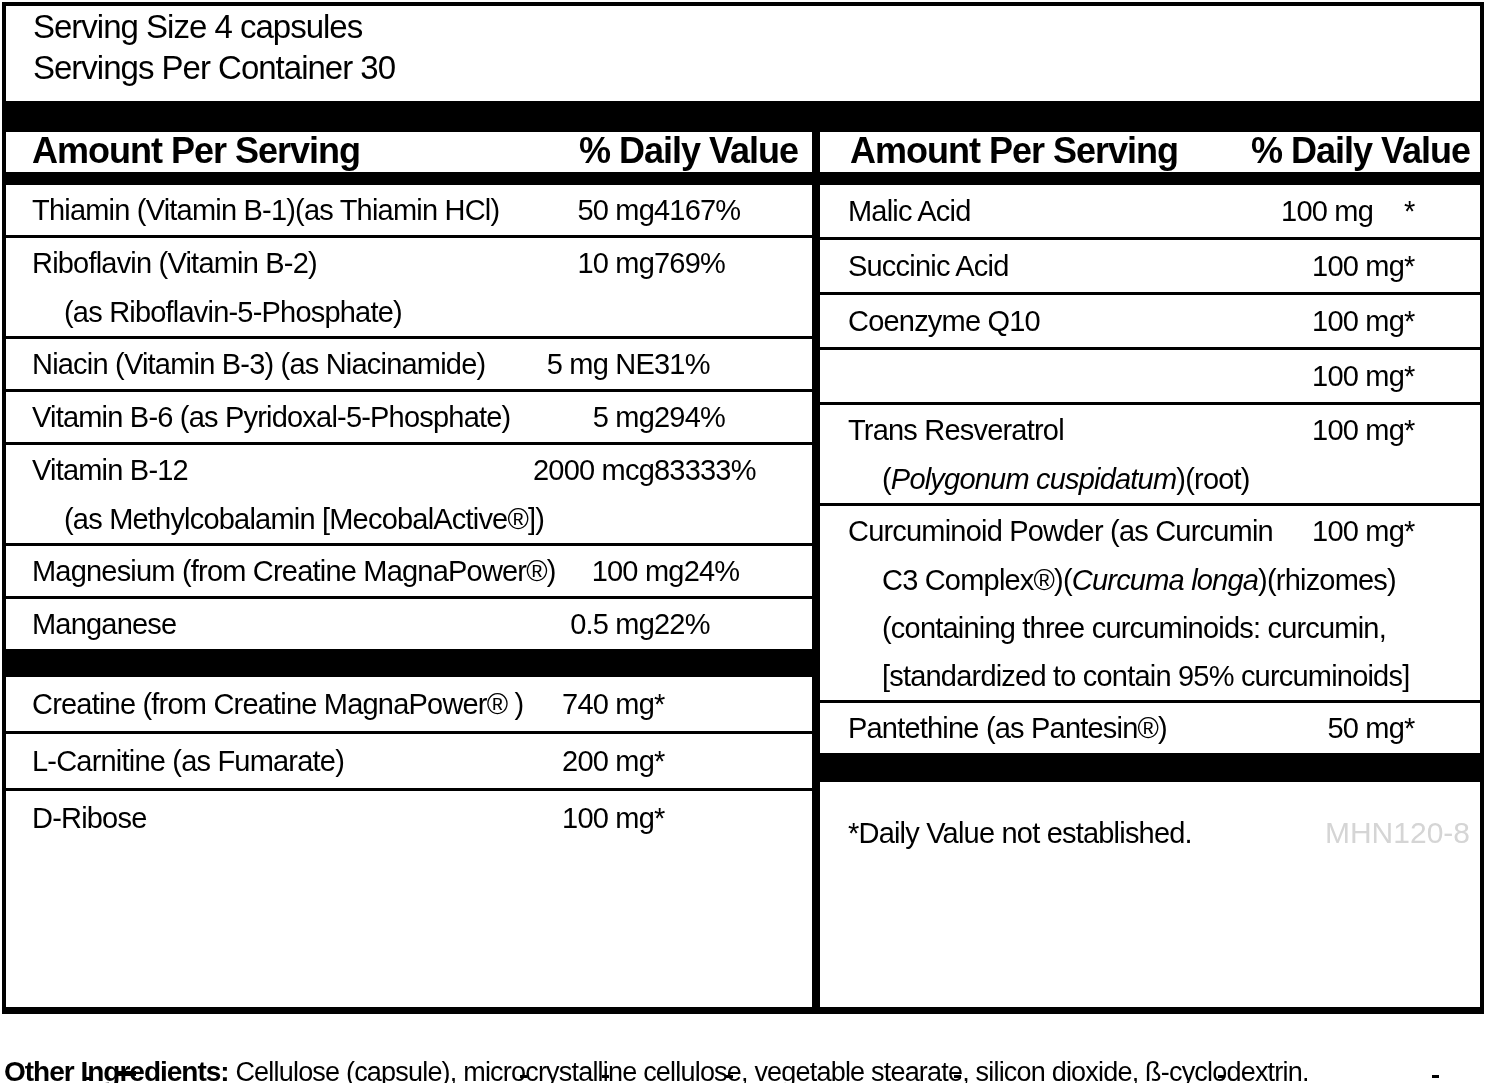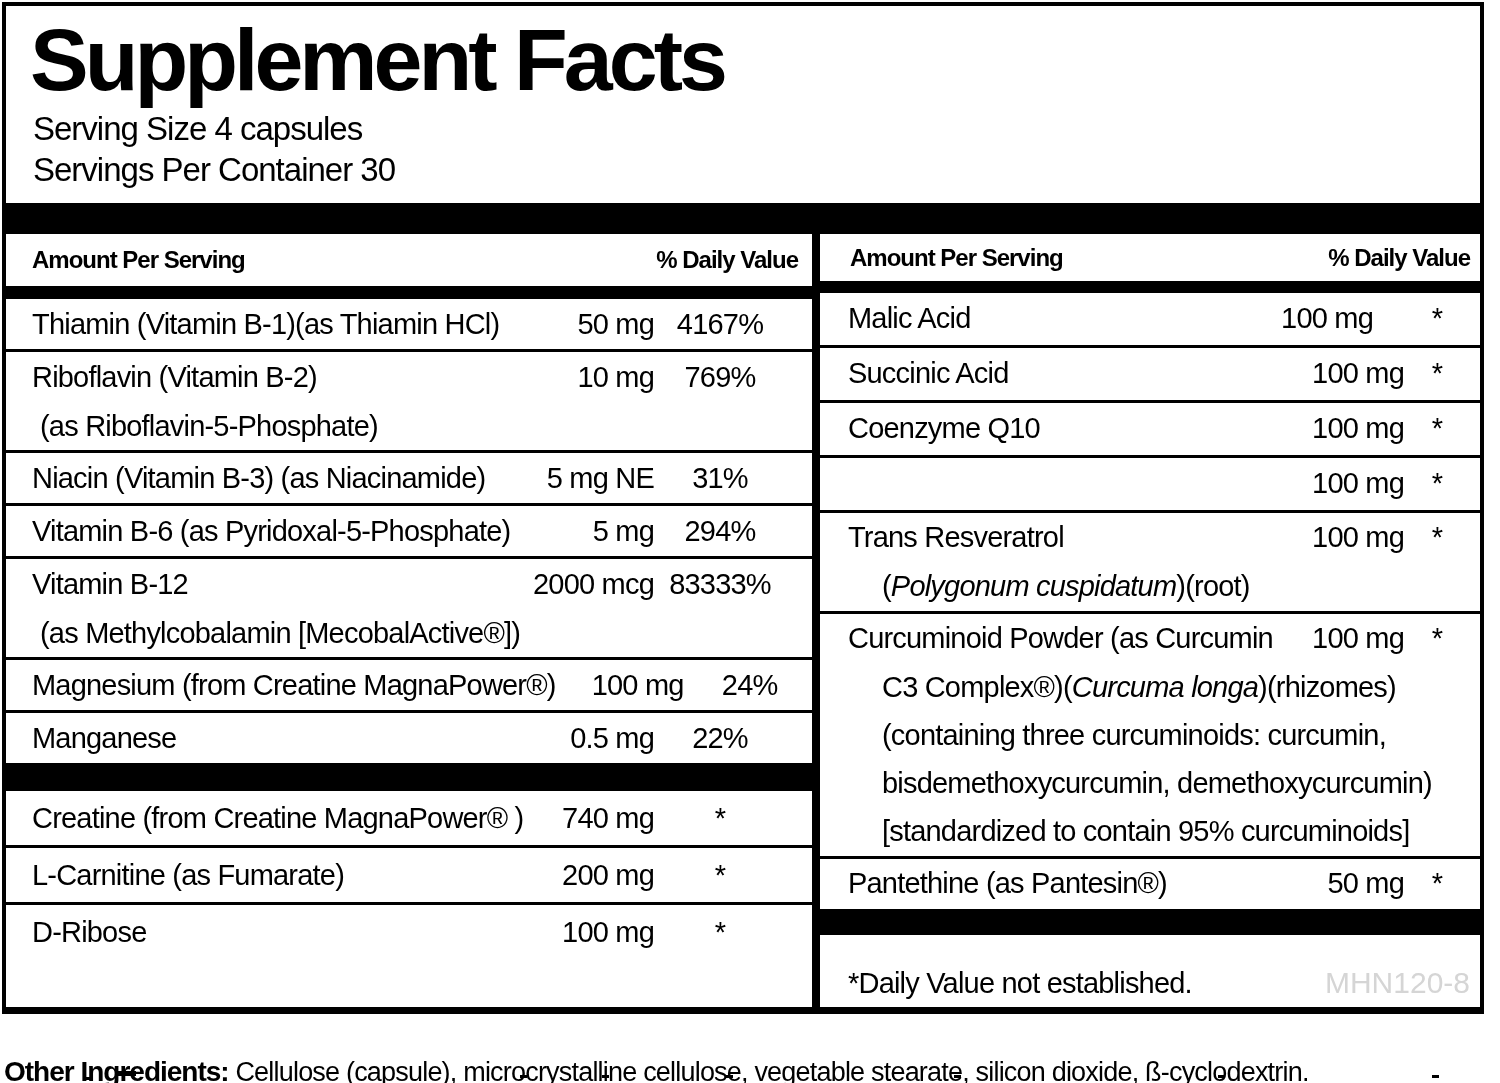--- a/index.html
+++ b/index.html
@@ -19,42 +19,42 @@
   .serv{
     font-size:33px;letter-spacing:-1px;line-height:41px;margin-left:27px;white-space:nowrap;
   }
   .thickbar{height:31px;background:#000;margin-top:13px;}
   .cols{display:flex;flex:1;min-height:0;}
   .col{display:flex;flex-direction:column;box-sizing:border-box;min-width:0;}
   .col.left{width:806px;}
   .vdiv{width:8px;background:#000;}
   .col.right{flex:1;}
   .colhead{
-    display:flex;align-items:center;height:52px;font-weight:bold;font-size:24px;
+    display:flex;align-items:flex-end;height:40px;font-weight:bold;font-size:36px;
     letter-spacing:-1px;padding:0 14px 0 26px;white-space:nowrap;
   }
   .col.right .colhead{padding:0 10px 0 30px;}
   .thinbar{height:13px;background:#000;}
   .g{border-bottom:3px solid #000;}
   .g.noline{border-bottom:none;}
   .ln{
     display:flex;align-items:center;height:50px;font-size:29px;letter-spacing:-0.8px;
     padding:0 26px 0 26px;white-space:nowrap;
   }
   .col.right .ln{padding:0 10px 0 28px;}
   .lower .ln{height:54px;}
   .sub{
     display:flex;align-items:center;height:48px;font-size:29px;letter-spacing:-0.8px;
-    padding-left:34px;white-space:nowrap;
+    padding-left:58px;white-space:nowrap;
   }
   .col.right .sub{padding-left:62px;}
   .nm{flex:none;}
   .sp{flex:1;}
   .amt{min-width:128px;text-align:right;flex:none;}
-  .dv{min-width:132px;text-align:center;flex:none;}
+  .dv{min-width:132px;text-align:left;flex:none;}
   .col.right .amt{min-width:120px;}
   .col.right .dv{min-width:66px;}
   .it{font-style:italic;}
   .sep{height:28px;background:#000;}
   .col.right .sep{height:29px;}
   .foot{
     display:flex;align-items:center;height:52px;font-size:29px;letter-spacing:-0.8px;
     padding:4px 10px 0 28px;white-space:nowrap;margin-top:21px;
   }
   .code{margin-left:auto;color:#d5d5d5;font-size:30px;letter-spacing:0px;}
@@ -68,21 +68,20 @@
     position:absolute;left:520px;top:1075px;width:7px;height:3px;background:#000;
     box-shadow:82px 0 0 #000,206px 0 0 #000,434px 0 0 #000,698px 0 0 #000,912px 0 0 #000,-436px 2px 0 #000;
   }
 </style>
 </head>
 <body>
 
 <div class="page">
   <div class="box">
 
-    <div class="title">Supplement Facts</div>
     <div class="serv">Serving Size 4 capsules</div>
     <div class="serv">Servings Per Container 30</div>
 
     <div class="thickbar"></div>
 
     <div class="cols">
 
       <div class="col left">
         <div class="colhead">
           <span class="nm">Amount Per Serving</span>
@@ -251,21 +250,20 @@
             <span class="sp"></span>
             <span class="amt">100 mg</span>
             <span class="dv">*</span>
           </div>
           <div class="sub">
             <span>C3 Complex®)(</span>
               <span class="it">Curcuma longa</span>
               <span>)(rhizomes)</span>
           </div>
           <div class="sub">(containing three curcuminoids: curcumin,</div>
-          <div class="sub">bisdemethoxycurcumin, demethoxycurcumin)</div>
           <div class="sub">[standardized to contain 95% curcuminoids]</div>
         </div>
 
         <div class="g noline">
           <div class="ln">
             <span class="nm">Pantethine (as Pantesin®)</span>
             <span class="sp"></span>
             <span class="amt">50 mg</span>
             <span class="dv">*</span>
           </div>

